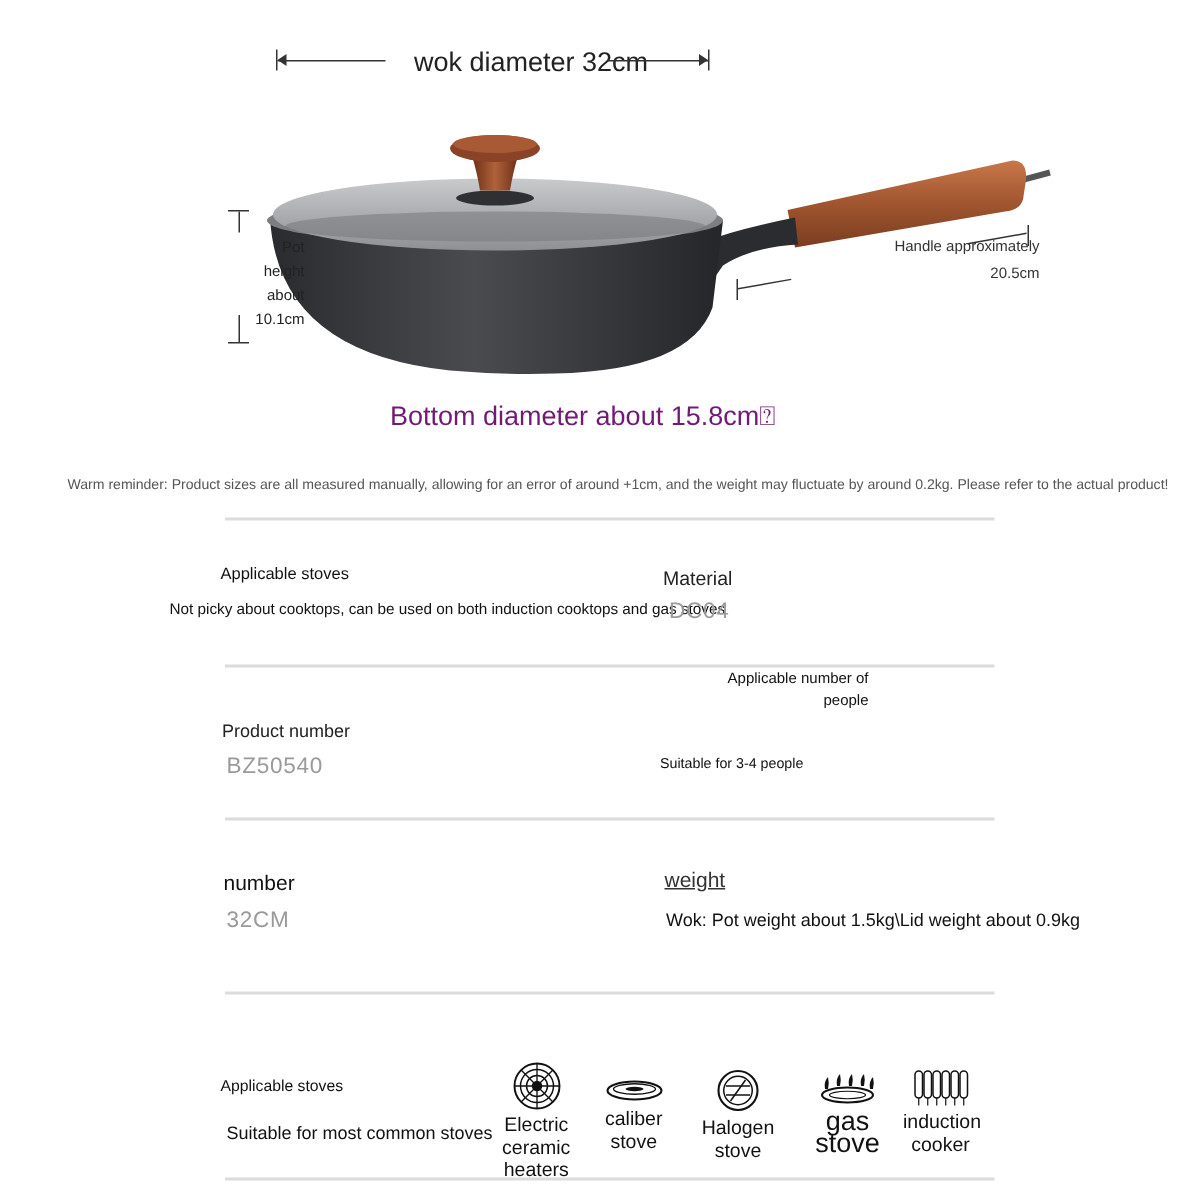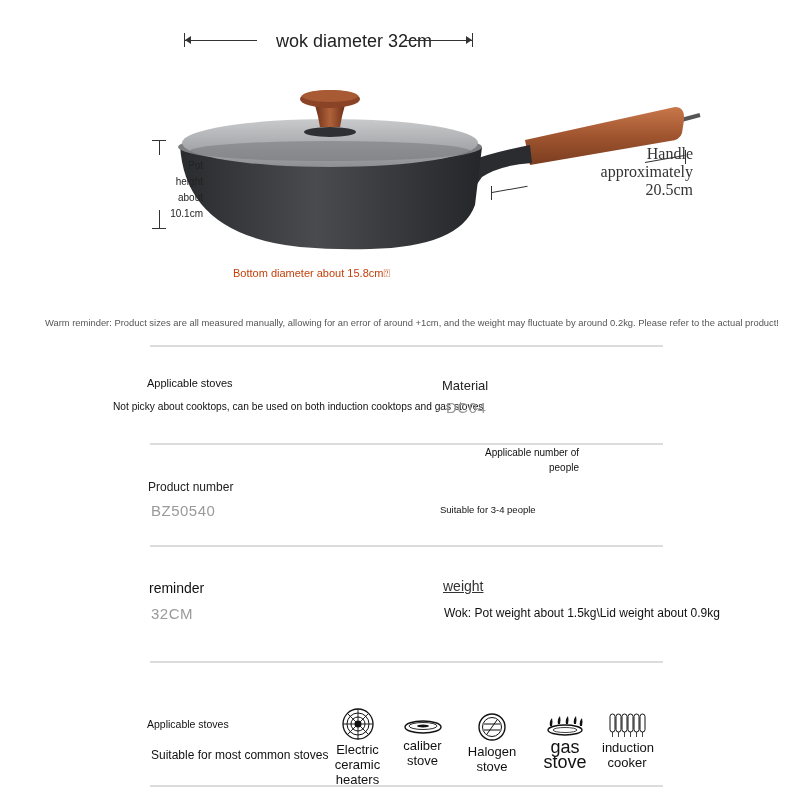--- a/index.html
+++ b/index.html
@@ -83,27 +83,27 @@
   </div>
   <div class="tick-v" style="left:159px; top:210px; height:18px;"></div>
   <div class="dim-line" style="left:152px; top:228px; width:14px;"></div>
 </div>
 
 <div>
   <div class="dim-line" style="left:492px; top:192px; width:36px; transform:rotate(-10deg); transform-origin:left;"></div>
   <div class="tick-v" style="left:491px; top:186px; height:14px;"></div>
   <div class="dim-line" style="left:645px; top:162px; width:40px; transform:rotate(-10deg); transform-origin:left;"></div>
   <div class="tick-v" style="left:685px; top:150px; height:14px;"></div>
-  <div class="abs center" style="left:522px; top:145px; width:130px; font-size:16px; line-height:18px; color:#333;font-family:Liberation Serif, serif;">
+  <div class="abs center" style="left:522px; top:156px; width:130px; font-size:10px; line-height:18px; color:#333;">
     <div>Handle approximately</div>
     <div>20.5cm</div>
   </div>
 </div>
 
-<div class="abs" style="left:233px; top:267px; font-size:11px; color:#c2410c;">Bottom diameter about 15.8cm⍰</div>
+<div class="abs" style="left:260px; top:267px; font-size:18px; color:#701a75;">Bottom diameter about 15.8cm⍰</div>
 
 <div class="abs" style="left:45px; top:317px; width:730px; font-size:9.4px; color:#555; white-space:nowrap;">Warm reminder: Product sizes are all measured manually, allowing for an error of around +1cm, and the weight may fluctuate by around 0.2kg. Please refer to the actual product!</div>
 
 <div class="divider" style="top:345px;"></div>
 
 <div class="abs label-sm" style="left:147px; top:377px;">Applicable stoves</div>
 <div class="abs" style="left:113px; top:401px; font-size:10.2px; color:#111; white-space:nowrap;">Not picky about cooktops, can be used on both induction cooktops and gas stoves</div>
 <div class="abs" style="left:442px; top:378px; font-size:13px; color:#222;">Material</div>
 <div class="abs value-grey" style="left:446px; top:399px;">DC04</div>
 
@@ -112,21 +112,21 @@
 <div class="abs label-md" style="left:148px; top:480px; font-size:12px;">Product number</div>
 <div class="abs value-grey" style="left:151px; top:502px;">BZ50540</div>
 <div class="abs center" style="left:420px; top:445px; width:118px; font-size:10px; line-height:15px; color:#111;">
   <div>Applicable number of</div>
   <div>people</div>
 </div>
 <div class="abs" style="left:440px; top:504px; font-size:9.5px; color:#111;">Suitable for 3-4 people</div>
 
 <div class="divider" style="top:545px;"></div>
 
-<div class="abs" style="left:149px; top:580px; font-size:14px; color:#111;">reminder</div>
+<div class="abs" style="left:149px; top:580px; font-size:14px; color:#111;">number</div>
 <div class="abs value-grey" style="left:151px; top:605px;">32CM</div>
 <div class="abs" style="left:443px; top:578px; font-size:14px; color:#333;text-decoration:underline;">weight</div>
 <div class="abs" style="left:444px; top:606px; font-size:12px; color:#111; white-space:nowrap;">Wok: Pot weight about 1.5kg\Lid weight about 0.9kg</div>
 
 <div class="divider" style="top:661px;"></div>
 
 <div class="abs label-sm" style="left:147px; top:718px; font-size:10.5px;">Applicable stoves</div>
 <div class="abs" style="left:151px; top:748px; font-size:12px; color:#111;">Suitable for most common stoves</div>
 
 <div class="stove-item" style="left:320px; top:708px; width:75px;">

